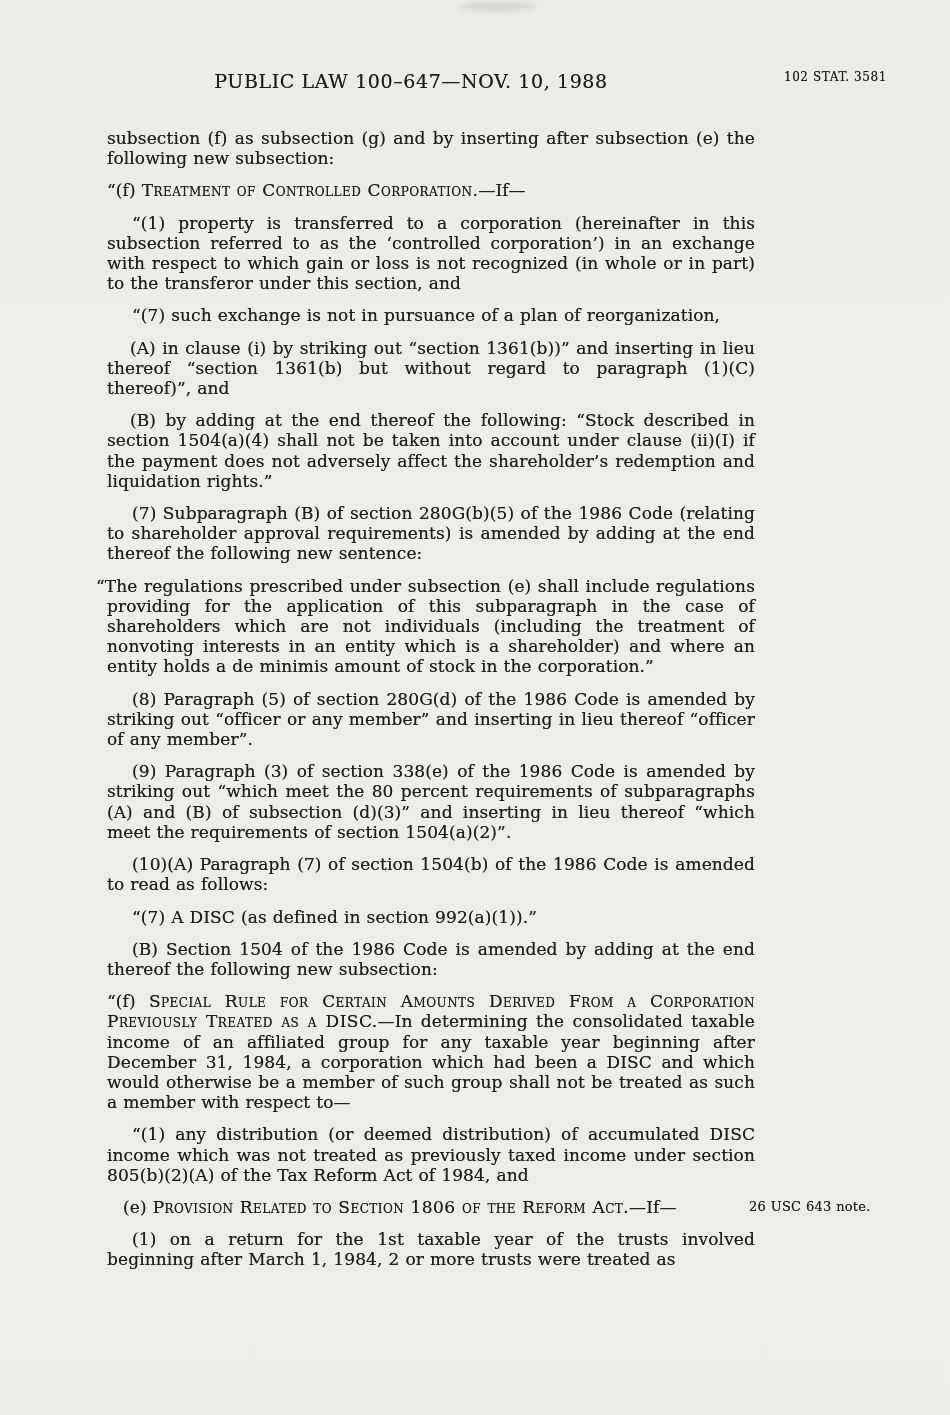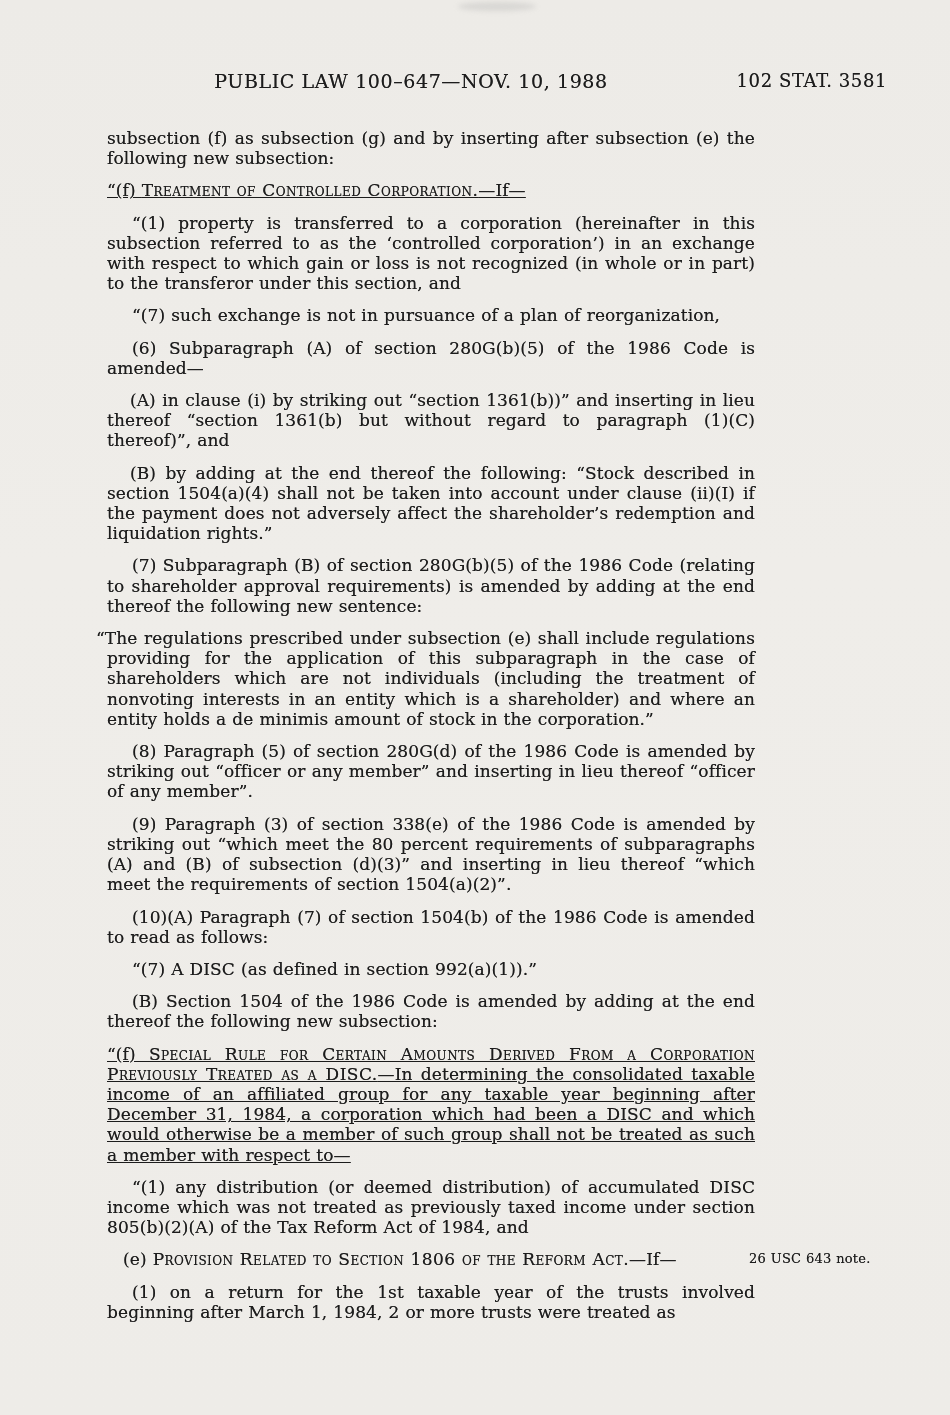--- a/index.html
+++ b/index.html
@@ -29,41 +29,41 @@
     top: 70px; left: 0;
     width: 822px;
     text-align: center;
     font-size: 19px;
     letter-spacing: 0.6px;
     white-space: nowrap;
   }
   .header-stat {
     position: absolute;
     top: 70px; right: 94px;
-    font-size: 18px;
+    font-size: 12px;
     letter-spacing: 0.6px;
     white-space: nowrap;
   }
 
   .body-col {
     position: absolute;
     left: 95px; top: 116px;
     width: 672px;
     font-size: 17px;
     line-height: 20.2px;
     text-align: justify;
     word-spacing: 0.5px;
     letter-spacing: 0.1px;
     hyphens: manual;
     -webkit-hyphens: manual;
   }
   .body-col p { margin: 12px; padding: 0; }
 
   
-  .c0 { margin-left: 0;    text-indent: 0; text-decoration: underline; }      
+  .c0 { margin-left: 0;    text-indent: 0; }      
   .c1 { margin-left: 26px; text-indent: 0; }      
   .c2 { margin-left: 27px; text-indent: 25px; }   
   .c3 { margin-left: 67px; text-indent: 23px; }   
   .c4 { margin-left: 62px; text-indent: -11px; }  
   .c5 { margin-left: 0;    text-indent: 16px; position: relative; } 
 
   .sc { font-variant: small-caps; letter-spacing: 0.45px; }
 
   .margin-note {
     position: absolute;
@@ -89,21 +89,20 @@
 
     <p class="c1">subsection (f) as subsection (g) and by inserting after subsection (e) the following new subsection:</p>
 
     <p class="c0"><span>“(f) </span><span class="sc">Treatment of Controlled Corporation.</span><span>—If—</span></p>
 
     <p class="c2">“(1) property is transferred to a corporation (hereinafter in this subsection referred to as the ‘controlled corporation’) in an exchange with respect to which gain or loss is not recognized (in whole or in part) to the transferor under this section, and</p>
 
     <p class="c2">“(7) such exchange is not in pursuance of a plan of reorganiza­tion,</p>
 
 
-    <p class="c2">(6) Subparagraph (A) of section 280G(b)(5) of the 1986 Code is amended—</p>
 
     <p class="c3">(A) in clause (i) by striking out “section 1361(b))” and inserting in lieu thereof “section 1361(b) but without regard to paragraph (1)(C) thereof)”, and</p>
 
     <p class="c3">(B) by adding at the end thereof the following: “Stock described in section 1504(a)(4) shall not be taken into ac­count under clause (ii)(I) if the payment does not adversely affect the shareholder’s redemption and liquidation rights.”</p>
 
     <p class="c2">(7) Subparagraph (B) of section 280G(b)(5) of the 1986 Code (relating to shareholder approval requirements) is amended by adding at the end thereof the following new sentence:</p>
 
     <p class="c4">“The regulations prescribed under subsection (e) shall in­clude regulations providing for the application of this subparagraph in the case of shareholders which are not individuals (including the treatment of nonvoting interests in an entity which is a shareholder) and where an entity holds a de minimis amount of stock in the corporation.”</p>
 
     <p class="c2">(8) Paragraph (5) of section 280G(d) of the 1986 Code is amended by striking out “officer or any member” and inserting in lieu thereof “officer of any member”.</p>

